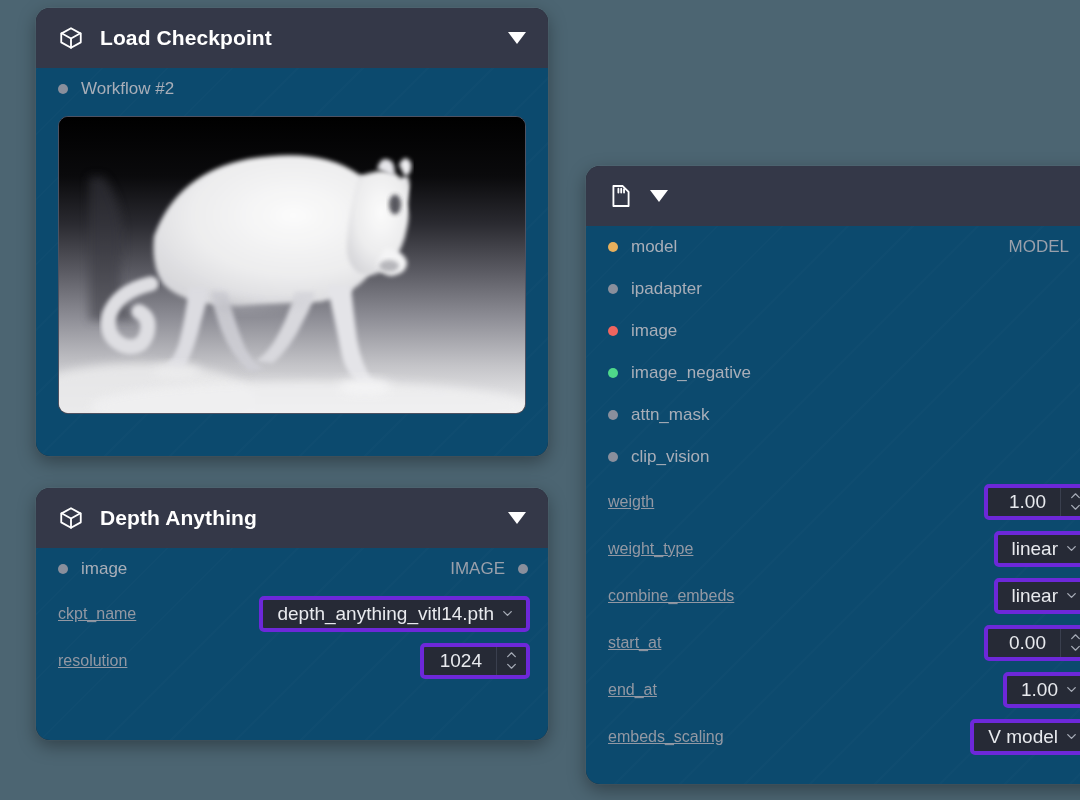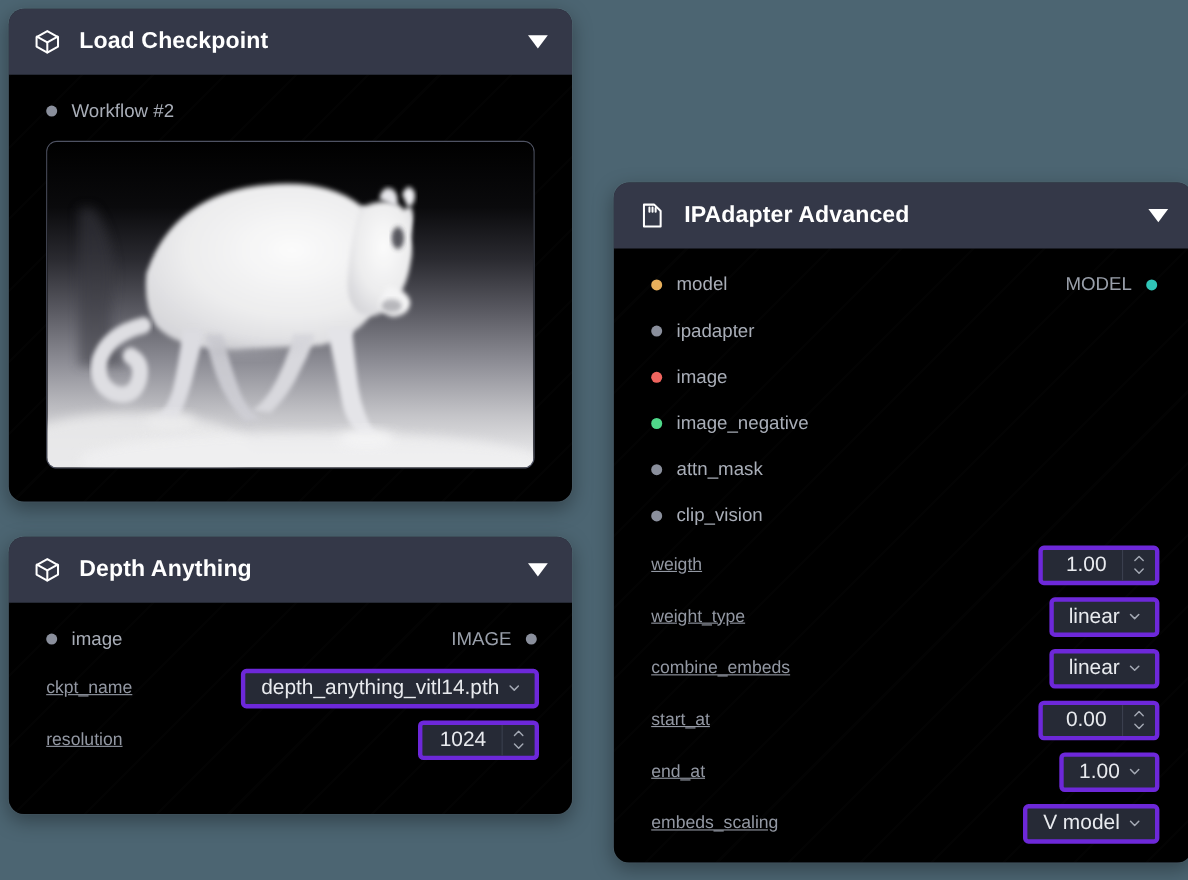--- a/index.html
+++ b/index.html
@@ -14,20 +14,21 @@
   body {
     background: #4c6572;
     font-family: "Liberation Sans", sans-serif;
     position: relative;
     -webkit-font-smoothing: antialiased;
   }
 
   .canvas {
     position: absolute;
     inset: 0;
+    margin-left: 28px;
   }
 
   
   .node {
     position: absolute;
     border-radius: 14px;
     background: #21242e;
     box-shadow: 0 6px 18px rgba(0,0,0,0.35),
                 0 0 0 1px rgba(255,255,255,0.045);
     overflow: hidden;
@@ -71,23 +72,23 @@
     height: 0;
     border-left: 9px solid transparent;
     border-right: 9px solid transparent;
     border-top: 12px solid #ffffff;
     flex: 0 0 auto;
     margin-right: 2px;
   }
 
   .node-body {
     flex: 1 1 auto;
-    padding: 12px;
+    padding: 0;
     position: relative;
-    background: #000000;
+    background: #0c4a6e;
   }
 
   
   .node-body::before {
     content: "";
     position: absolute;
     inset: 0;
     pointer-events: none;
     background:
       repeating-linear-gradient(135deg,
@@ -396,21 +397,20 @@
   </div>
 
   <div class="node" id="node-ipadapter">
     <div class="node-header">
       <span class="node-icon">
         <svg width="24" height="26" viewBox="0 0 20 24" fill="none" stroke="currentColor" stroke-width="1.7" stroke-linecap="round" stroke-linejoin="round">
           <path d="M3 2.8h8.6L17 8.2V21.2H3z"></path>
           <path d="M7.6 5.2v3.6M10.2 5.2v3.6M12.8 5.6v3.2"></path>
         </svg>
       </span>
-      <span class="node-title">IPAdapter Advanced</span>
       <span class="collapse-arrow"></span>
     </div>
 
     <div class="node-body">
 
       <div class="slot-row">
         <div class="slot-left">
           <span class="dot" style="background:#e8b05c"></span>
           <span class="slot-label">model</span>
         </div>

